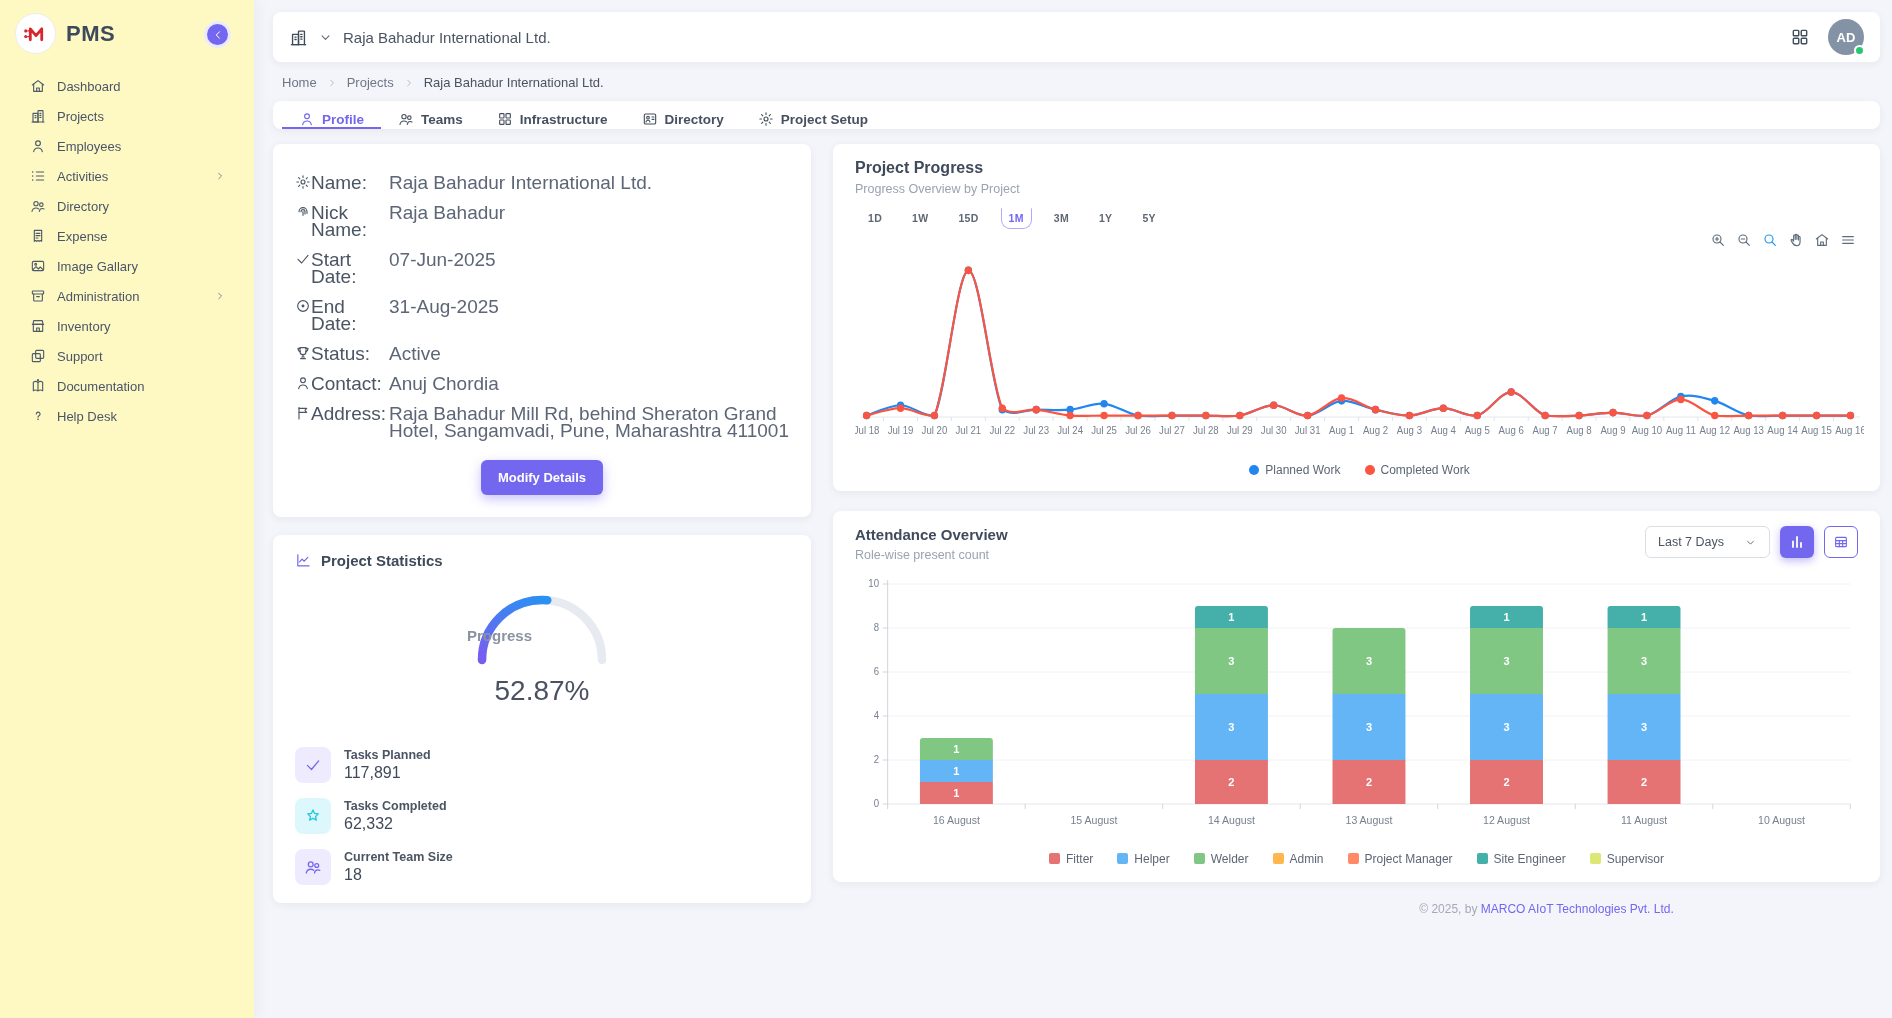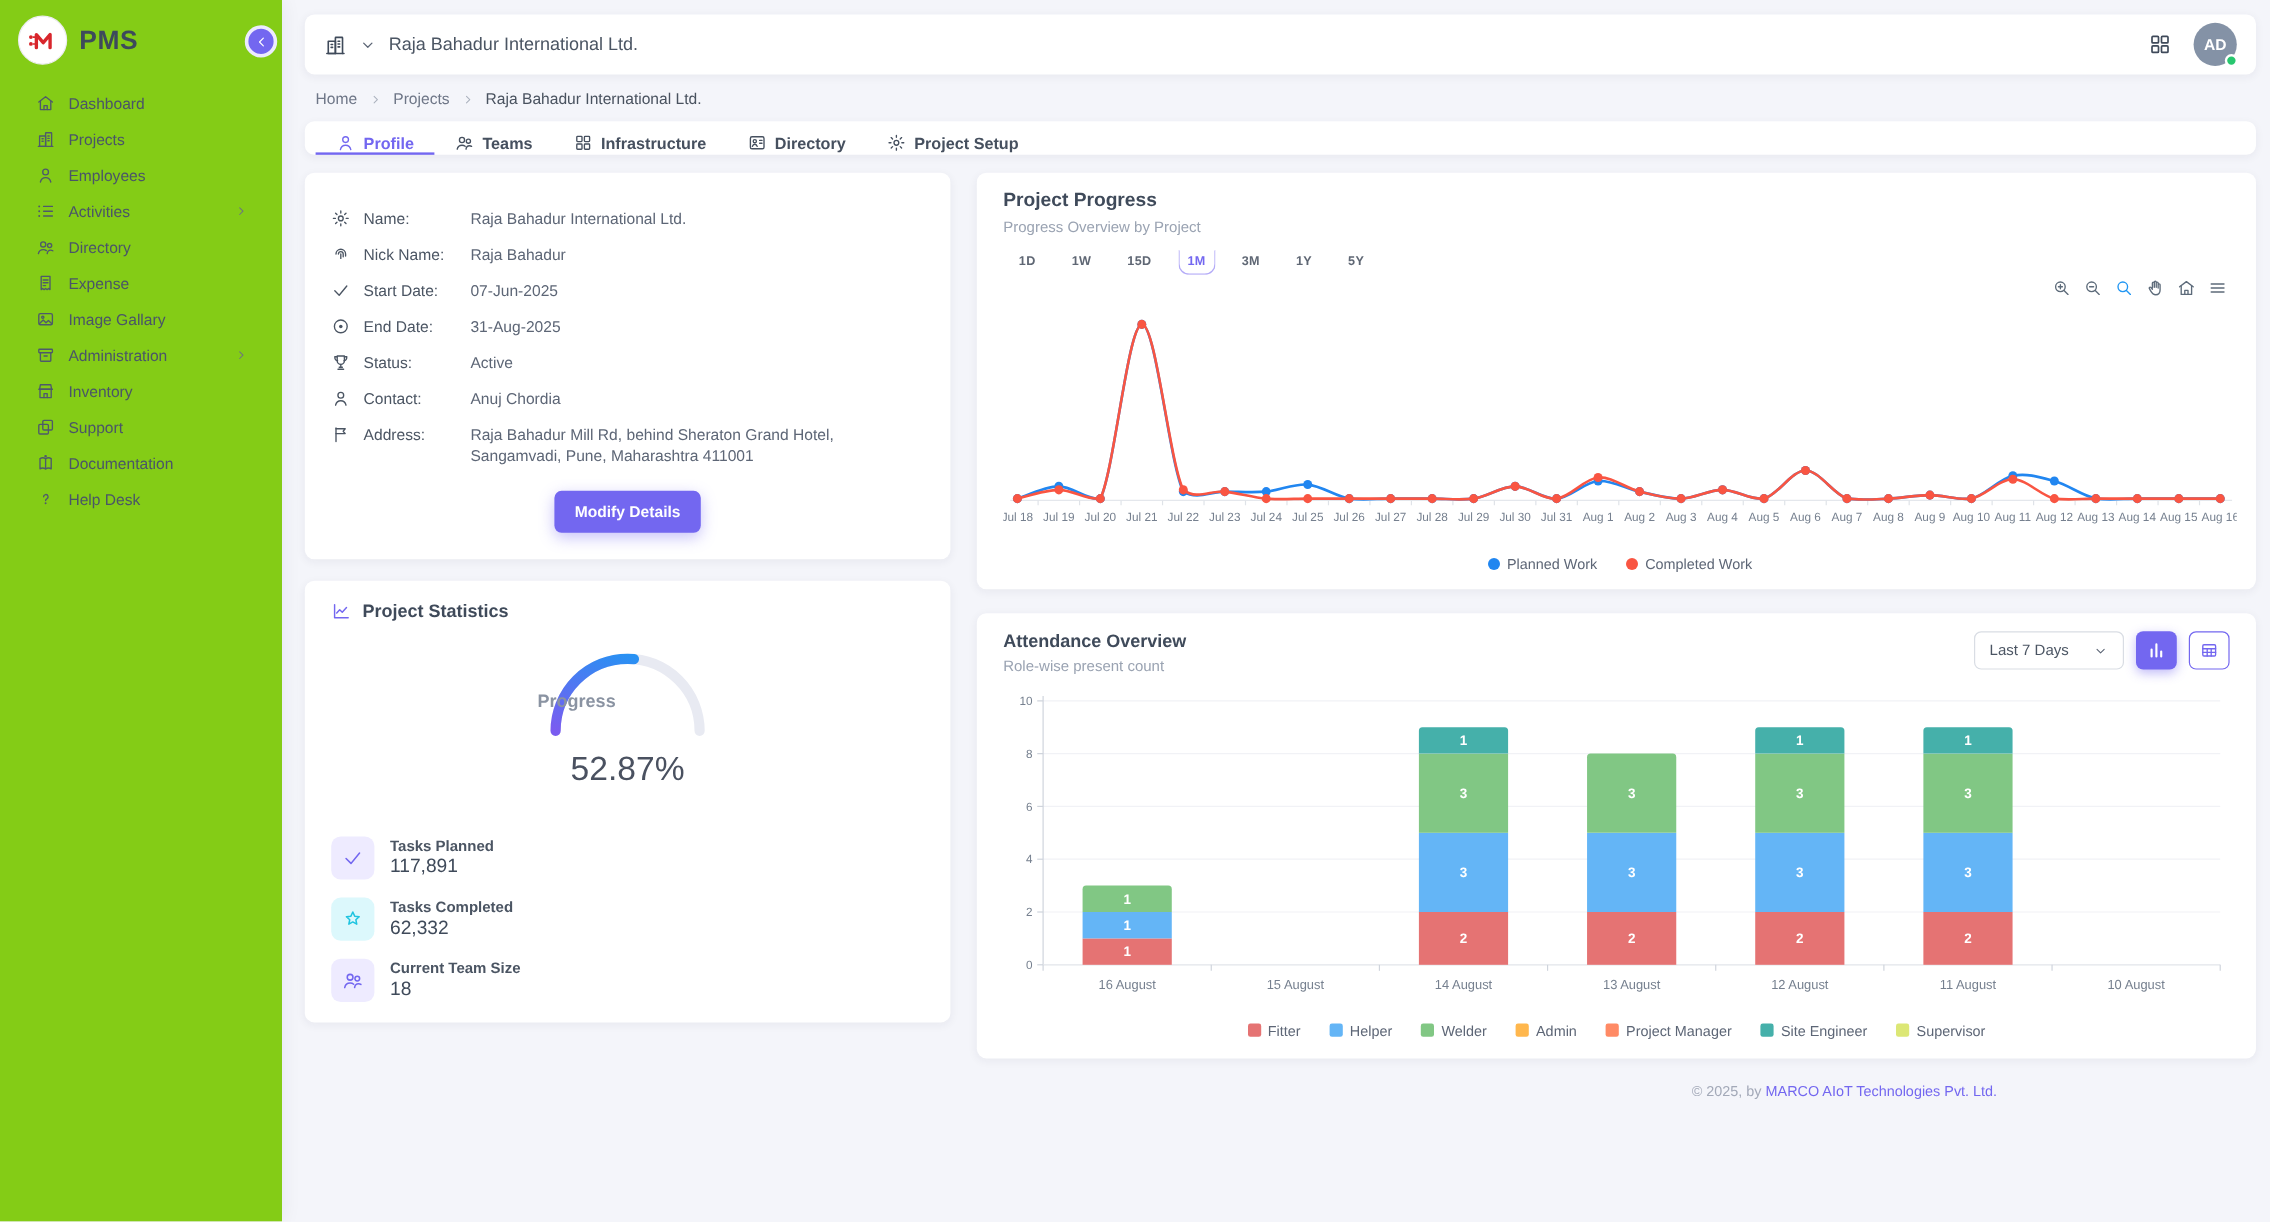--- a/index.html
+++ b/index.html
@@ -1,20 +1,20 @@
 <!DOCTYPE html>
 <html><head>
 <meta charset="utf-8">
 <style>
   *{box-sizing:border-box;margin:0;padding:0}
   html,body{width:1892px;height:1018px}
   body{display:flex;background:#f4f5fa;font-family:"Liberation Sans",sans-serif;overflow:hidden;color:#4a5260;position:relative}
   .ic{width:17px;height:17px;flex-shrink:0}
   
-  aside{width:235px;background:#84cc16;flex-shrink:0;box-shadow:0 0 16px rgba(34,41,67,.07);z-index:2}
+  aside{width:254px;background:#fef9c3;flex-shrink:0;box-shadow:0 0 16px rgba(34,41,67,.07);z-index:2}
   .logo-row{display:flex;align-items:center;gap:10px;padding:13px 0 4px 15px}
   .logo-circle{width:41px;height:41px;border-radius:50%;border:1px solid #ececf2;display:flex;align-items:center;justify-content:center;background:#fff}
   .logo-text{font-size:22px;font-weight:bold;color:#3d4a5c;letter-spacing:.5px}
   nav{margin-top:13px}
   .nav-item{display:flex;align-items:center;gap:11px;height:30px;padding:0 16px 0 30px;font-size:13px;color:#4a5568;cursor:pointer;position:relative}
   .nav-item .ic{color:#4e5a6b;width:16px;height:16px}
   .nav-item .chev{position:absolute;right:28px;width:12px;height:12px;color:#6b7482}
   .collapse-btn{position:absolute;left:204px;top:21px;width:27px;height:27px;border-radius:50%;background:#7367f0;border:3px solid #ecebfd;color:#fff;display:flex;align-items:center;justify-content:center;cursor:pointer;z-index:5;padding:0}
   .collapse-btn .ic{width:14px;height:14px}
   
@@ -37,21 +37,21 @@
   .tab{display:flex;align-items:center;gap:7px;padding:0 17px;font-size:13.5px;font-weight:600;color:#46505f;border-bottom:2.5px solid transparent;cursor:pointer}
   .tab .ic{width:16px;height:16px}
   .tab.active{color:#7367f0;border-bottom-color:#7367f0}
   .content{display:flex;gap:22px;margin-top:15px;flex:1;align-items:flex-start}
   .col-left{width:538px;flex-shrink:0;display:flex;flex-direction:column;gap:18px}
   .col-right{flex:1;display:flex;flex-direction:column;gap:20px;min-width:0}
   .card-title-row{display:flex;align-items:center;gap:9px;font-size:15px;font-weight:700;color:#3f4a5a}
   .card-title-row .ic{width:17px;height:17px;color:#7367f0}
   
   .profile-card{padding:17px 22px 20px}
-  .field-row{display:flex;gap:11px;margin-top:13px;font-size:13px;line-height:17px}
+  .field-row{display:flex;margin-top:13px;font-size:19px;line-height:17px}
   .field-row .ic{width:16px;height:16px;color:#4b5563;margin-top:0}
   .field-label{width:78px;flex-shrink:0;color:#4b5563}
   .field-value{color:#5d6676;flex:1}
   .modify-btn{display:block;margin:21px auto 2px;background:#7367f0;color:#fff;border:none;border-radius:6px;font-size:13px;font-weight:700;padding:10px 17px;cursor:pointer;box-shadow:0 4px 12px rgba(115,103,240,.4);font-family:inherit}
   
   .stats-card{padding:17px 22px;min-height:368px}
   .gauge-wrap{width:150px;margin:11px auto 0;position:relative}
   .gauge-label{position:absolute;left:0;right:0;top:47px;text-align:left;font-size:15px;font-weight:700;color:#8a93a2}
   .gauge-value{text-align:center;font-size:28px;color:#4a5160;margin-top:3px}
   .stats-list{margin-top:40px;display:flex;flex-direction:column;gap:15px}

